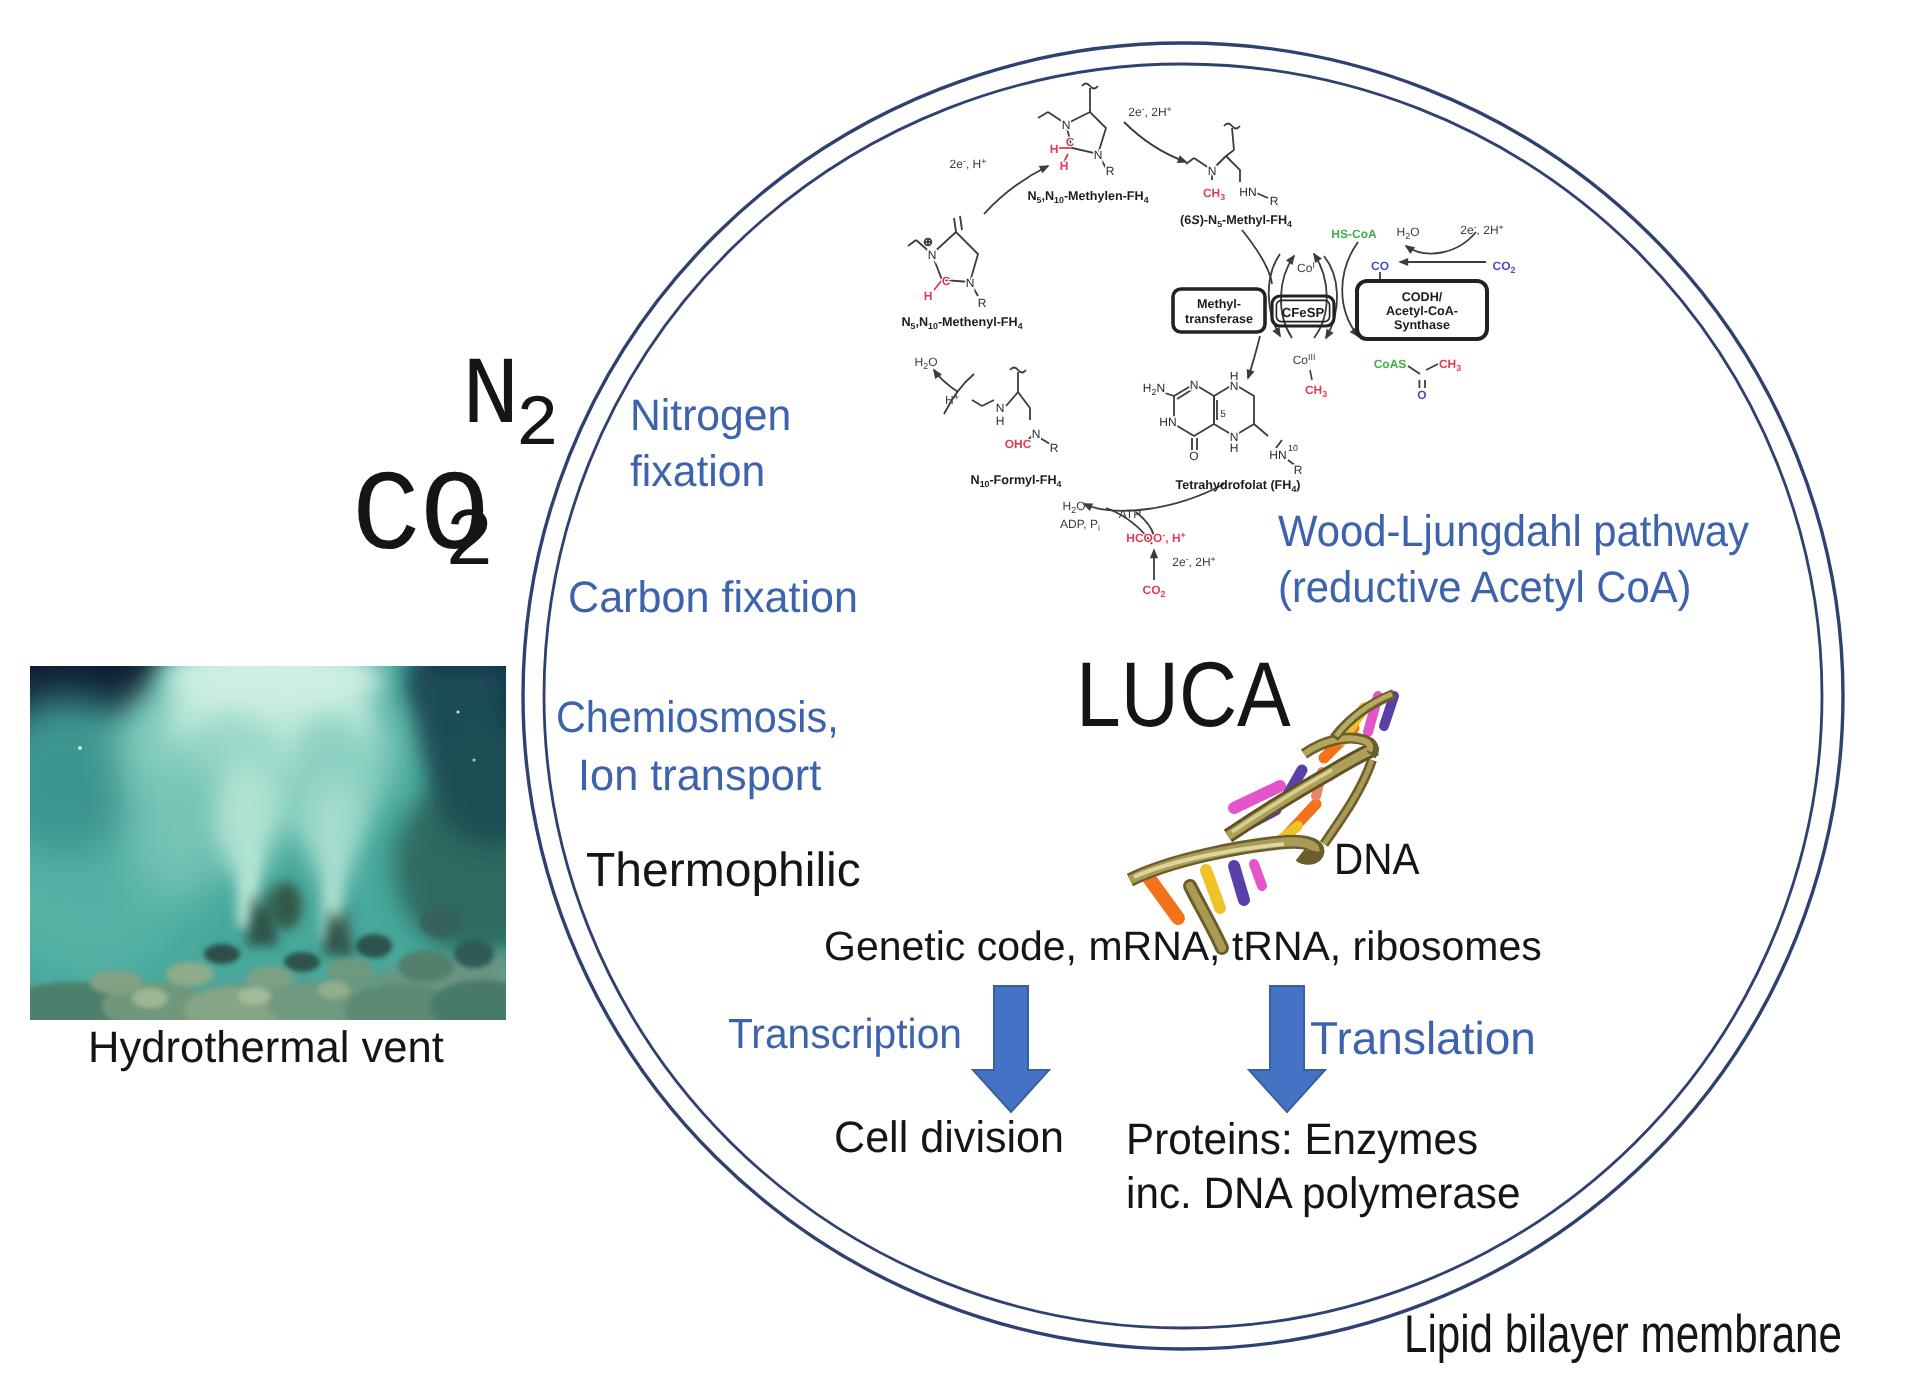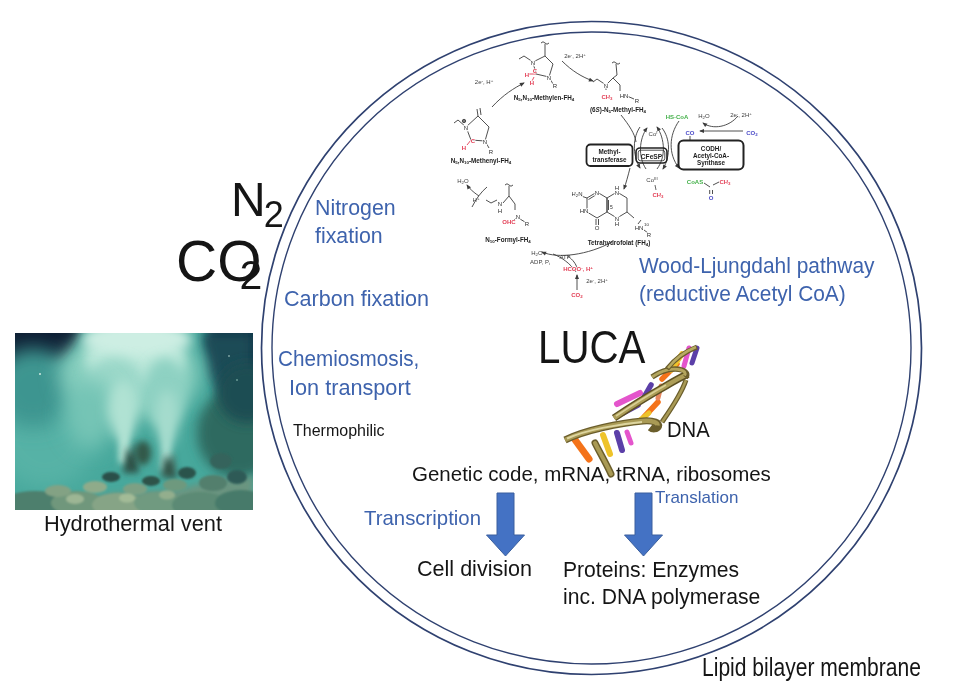--- a/index.html
+++ b/index.html
@@ -1,48 +1,48 @@
 <!DOCTYPE html>
 <html><head>
 <meta charset="utf-8">
 <style>
 html,body{margin:0;padding:0;width:960px;height:696px;background:#ffffff;overflow:hidden}
 body{font-family:"Liberation Sans",sans-serif;position:relative;color:#151515}
 .abs{position:absolute;white-space:nowrap}
 .blue{color:#3e63ad}
-.ser{font-family:Liberation Sans, sans-serif}
+.ser{font-family:Liberation Mono, monospace}
 .sx97{transform:scaleX(0.97);transform-origin:left top}
 .sx95{transform:scaleX(0.95);transform-origin:left top}
 .sx94{transform:scaleX(0.94);transform-origin:left top}
 </style>
 </head>
 <body>
 
 <svg class="abs" style="left:0;top:0" width="960" height="696" viewBox="0 0 960 696">
   <ellipse cx="591.5" cy="348" rx="330" ry="326.5" fill="none" stroke="#2f4170" stroke-width="1.7"></ellipse>
   <ellipse cx="591.5" cy="348" rx="319.5" ry="316" fill="none" stroke="#2f4170" stroke-width="1.4"></ellipse>
 </svg>
 
 <div class="abs ser" style="left:231px;top:172px;font-size:48px;">N<span style="font-size:36px;vertical-align:-11px;margin-left:-2px;">2</span></div>
 <div class="abs ser" style="left:176px;top:228px;font-size:57px;">CO<span style="font-size:41px;vertical-align:-8px;margin-left:-22px;">2</span></div>
 
 <div class="abs blue sx97" style="left:315px;top:194px;font-size:22px;line-height:28px;">Nitrogen<br>fixation</div>
 <div class="abs blue" style="left:284px;top:286px;font-size:22px;transform:scaleX(0.98);transform-origin:left top;">Carbon fixation</div>
 <div class="abs blue sx94" style="left:278px;top:346px;font-size:22px;">Chemiosmosis,</div>
 <div class="abs blue" style="left:289px;top:375px;font-size:22px;transform:scaleX(0.985);transform-origin:left top;">Ion transport</div>
-<div class="abs" style="left:293px;top:422px;font-size:16px;">Thermophilic</div>
+<div class="abs" style="left:293px;top:422px;font-size:24px;">Thermophilic</div>
 
 <div class="abs blue sx95" style="left:639px;top:252px;font-size:22px;line-height:27.5px;">Wood-Ljungdahl pathway<br>(reductive Acetyl CoA)</div>
 
 <div class="abs" style="left:538px;top:320px;font-size:46px;transform:scaleX(0.875);transform-origin:left top;">LUCA</div>
 <div class="abs" style="left:667px;top:417px;font-size:22px;transform:scaleX(0.92);transform-origin:left top;">DNA</div>
 
 <div class="abs" style="left:412px;top:462px;font-size:20.5px;">Genetic code, mRNA, tRNA, ribosomes</div>
 <div class="abs blue sx97" style="left:364px;top:506px;font-size:21px;">Transcription</div>
-<div class="abs blue" style="left:655px;top:488px;font-size:17px;">Translation</div>
+<div class="abs blue" style="left:655px;top:506px;font-size:23px;">Translation</div>
 <div class="abs" style="left:417px;top:556px;font-size:22px;transform:scaleX(0.98);transform-origin:left top;">Cell division</div>
 <div class="abs" style="left:563px;top:555.5px;font-size:22px;line-height:27px;transform:scaleX(0.96);transform-origin:left top;">Proteins: Enzymes<br>inc. DNA polymerase</div>
 <div class="abs" style="left:702px;top:652px;font-size:26.5px;transform:scaleX(0.795);transform-origin:left top;">Lipid bilayer membrane</div>
 <div class="abs" style="left:44px;top:511px;font-size:22px;transform:scaleX(0.99);transform-origin:left top;">Hydrothermal vent</div>
 
 <svg class="abs" style="left:480px;top:490px" width="190" height="70" viewBox="0 0 190 70">
   <g fill="#4472c4" stroke="#3a5f9e" stroke-width="1">
     <path d="M17,3 h17 v42 h10.5 l-19,21 -19,-21 h10.5 z"></path>
     <path d="M155,3 h17 v42 h10.5 l-19,21 -19,-21 h10.5 z"></path>
   </g>

